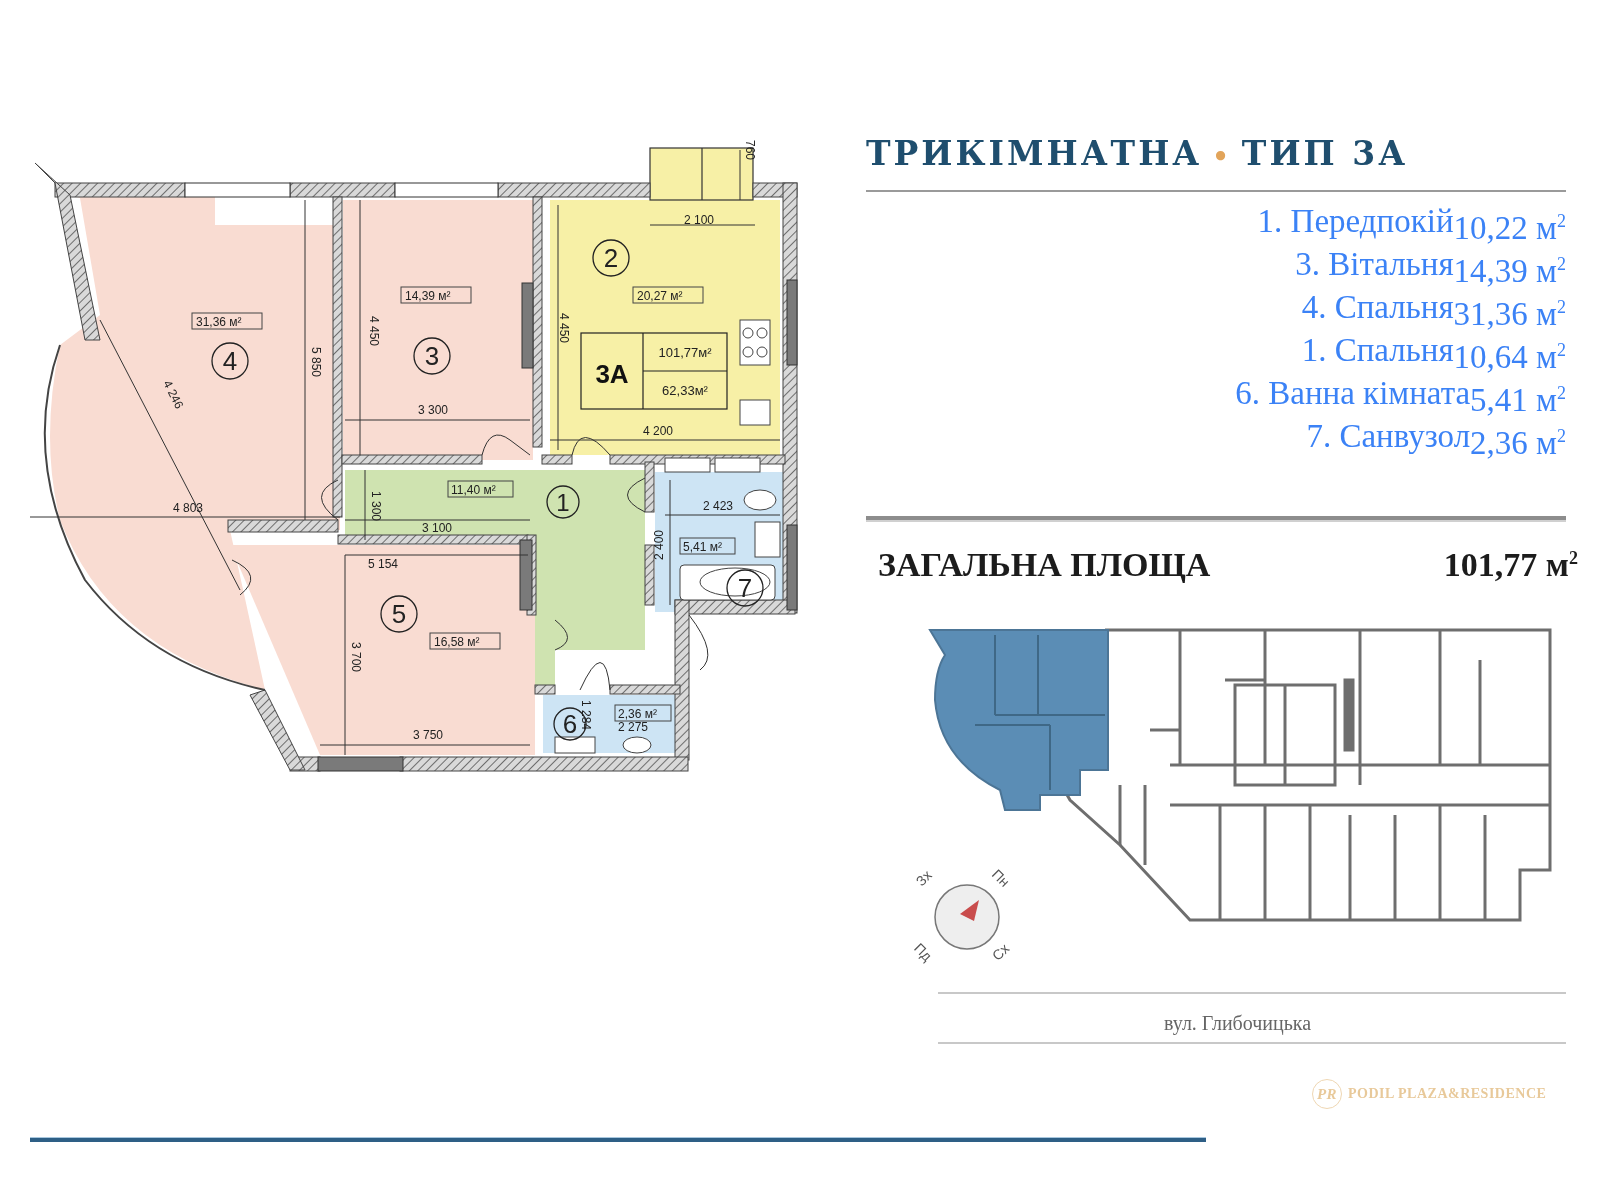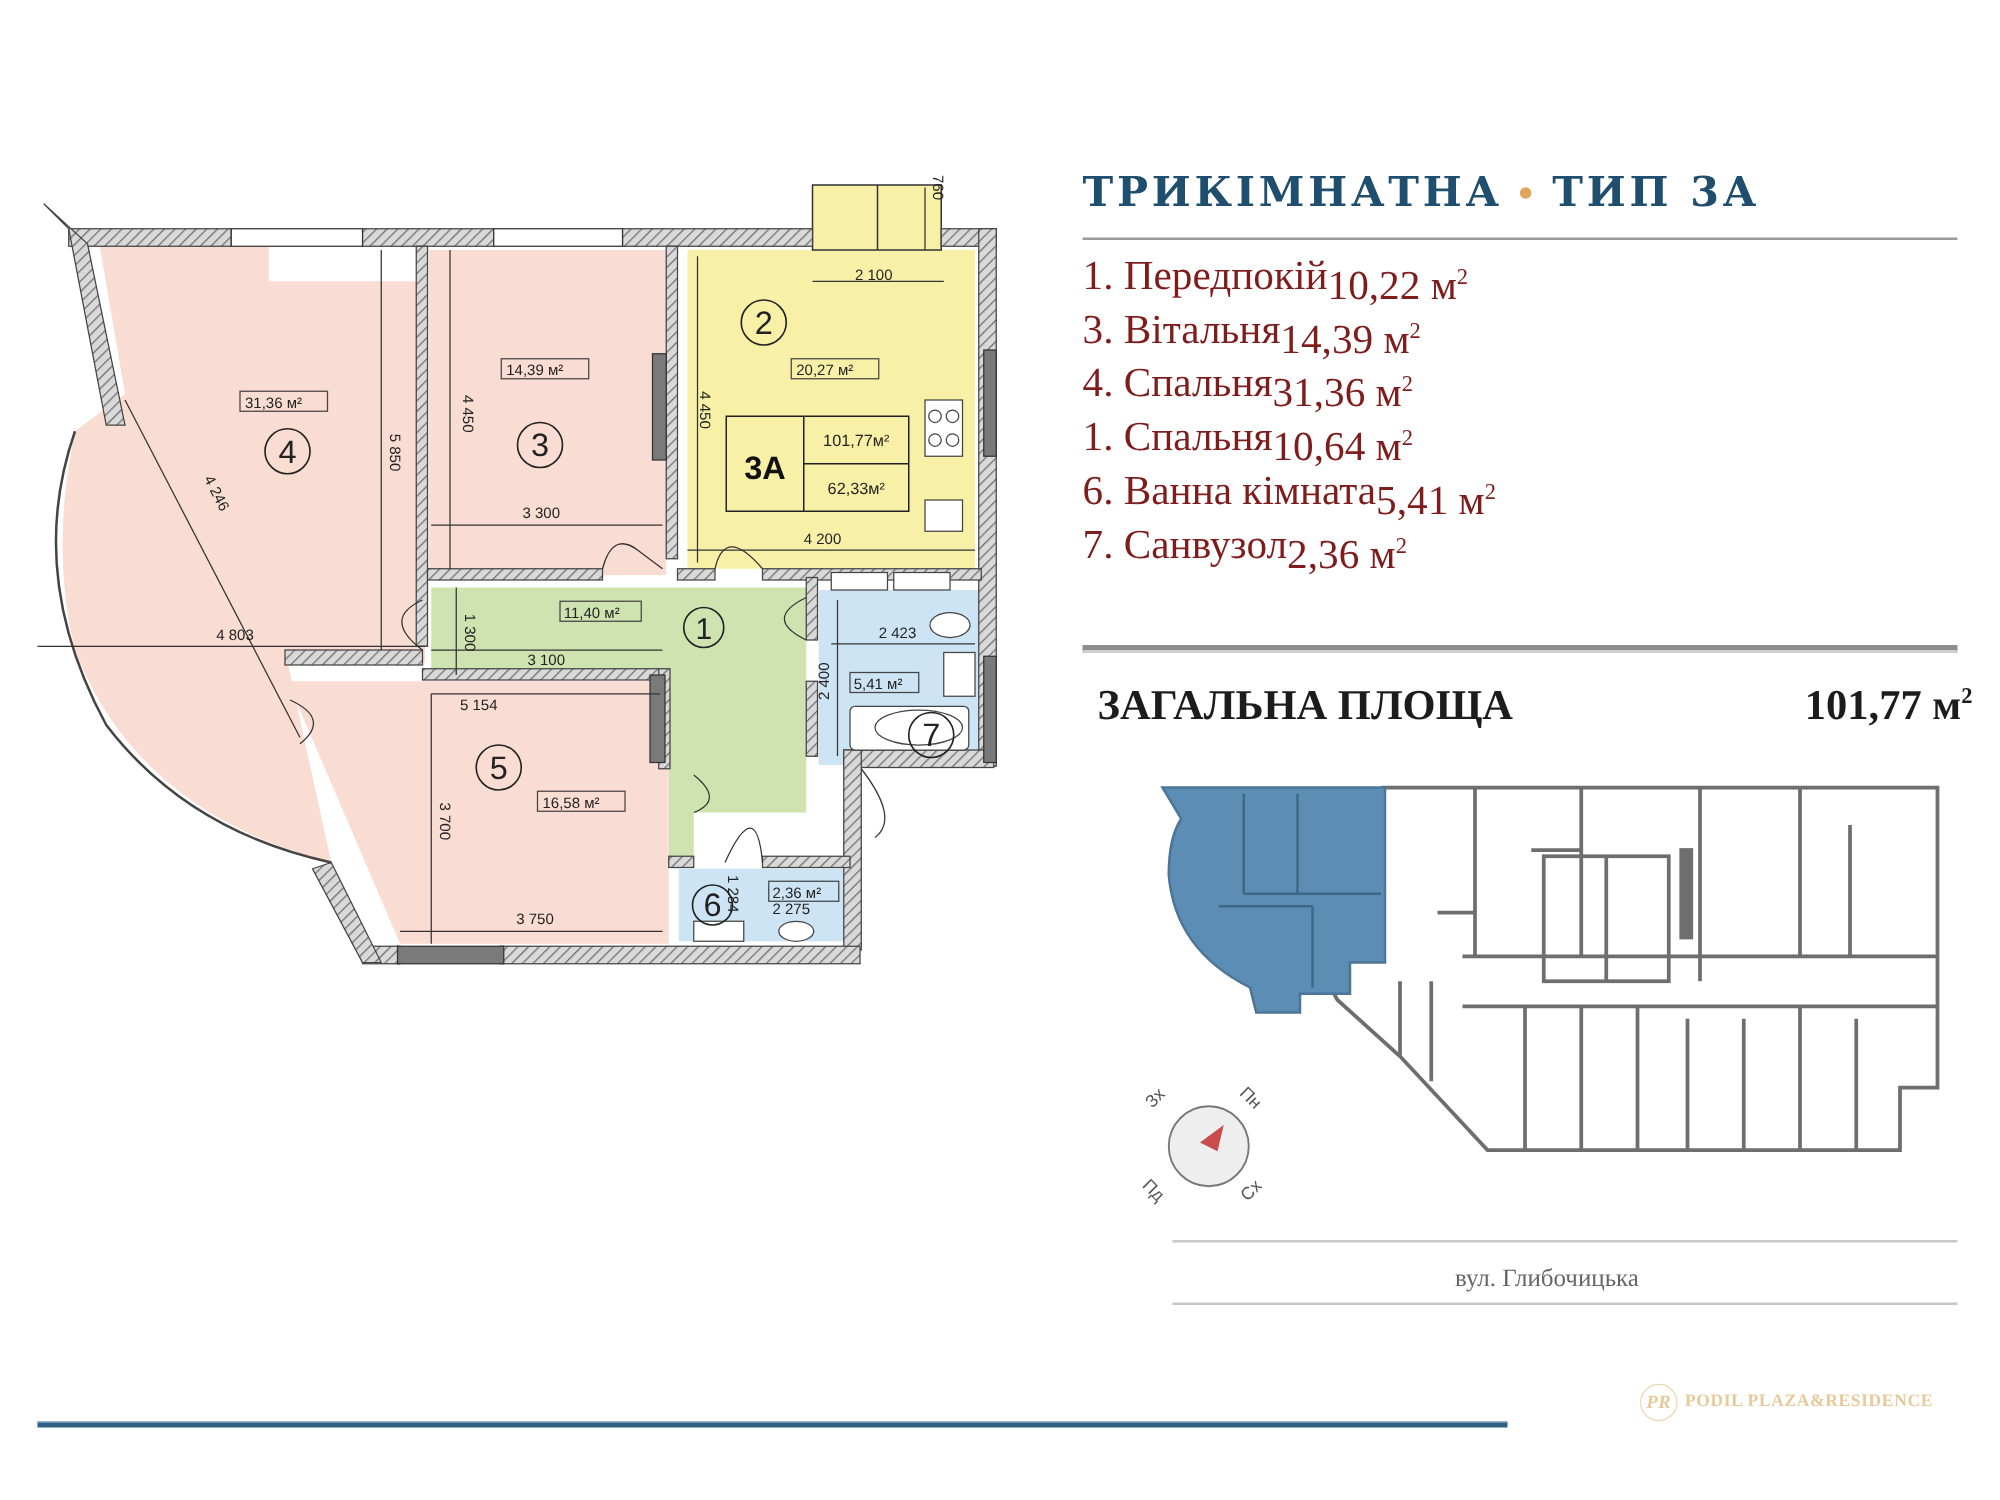--- a/index.html
+++ b/index.html
@@ -4,28 +4,28 @@
 <style>
   html,body{margin:0;padding:0;background:#ffffff;}
   body{width:1600px;height:1200px;position:relative;overflow:hidden;font-family:"Liberation Sans",sans-serif;}
   .abs{position:absolute;}
   
   .title{left:866px;top:134px;font-family:"DejaVu Serif",serif;font-weight:bold;font-size:33px;letter-spacing:3px;color:#1f4e6e;white-space:nowrap;}
   .title .dot{color:#e2a45a;font-size:26px;vertical-align:middle;margin:0 10px;}
   .rule{left:866px;width:700px;height:2px;background:#9a9a9a;}
   .rule.double{height:4px;background:#8d8d8d;border-bottom:2px solid #d0d0d0;}
   .rooms{left:866px;top:200px;width:700px;}
-  .room-row{display:flex;justify-content:flex-start;font-family:"Liberation Serif",serif;font-size:33px;color:#7f1d1d;height:43px;line-height:43px;}
+  .room-row{display:flex;justify-content:flex-end;font-family:"Liberation Serif",serif;font-size:33px;color:#3b82f6;height:43px;line-height:43px;}
   .room-row sup{font-size:18px;}
   .total{left:866px;top:546px;width:700px;display:flex;justify-content:space-between;font-family:"Liberation Serif",serif;font-weight:bold;font-size:34px;color:#1c1c1c;margin-left:12px;}
   .total sup{font-size:18px;}
   .street-rule{left:938px;width:628px;height:2px;background:#c8c8c8;}
   .street{left:1164px;top:1012px;font-family:"Liberation Serif",serif;font-size:20px;color:#666;}
   .bottom-line{left:30px;top:1137px;width:1176px;height:4px;background:#2e5f86;border-top:1px solid #a9c8df;}
-  .logo{left:1312px;top:1107px;display:flex;align-items:center;gap:6px;color:#e8c99a;font-family:"Liberation Serif",serif;font-size:14px;font-weight:bold;letter-spacing:0.5px;}
+  .logo{left:1312px;top:1079px;display:flex;align-items:center;gap:6px;color:#e8c99a;font-family:"Liberation Serif",serif;font-size:14px;font-weight:bold;letter-spacing:0.5px;}
   .logo-mark{width:28px;height:28px;border:1.5px solid #efd7b3;border-radius:50%;display:flex;align-items:center;justify-content:center;font-style:italic;font-size:15px;color:#e8c99a;}
   
   svg text{font-family:"Liberation Sans",sans-serif;}
 </style>
 </head>
 <body>
 
 <svg class="abs" style="left:0;top:0" width="830" height="820" viewBox="0 0 830 820">
   <defs>
     <pattern id="hatch" width="6" height="6" patternUnits="userSpaceOnUse" patternTransform="rotate(45)">

